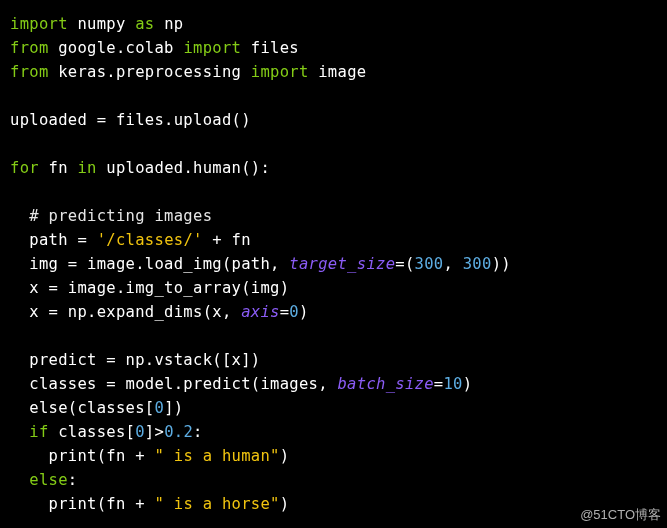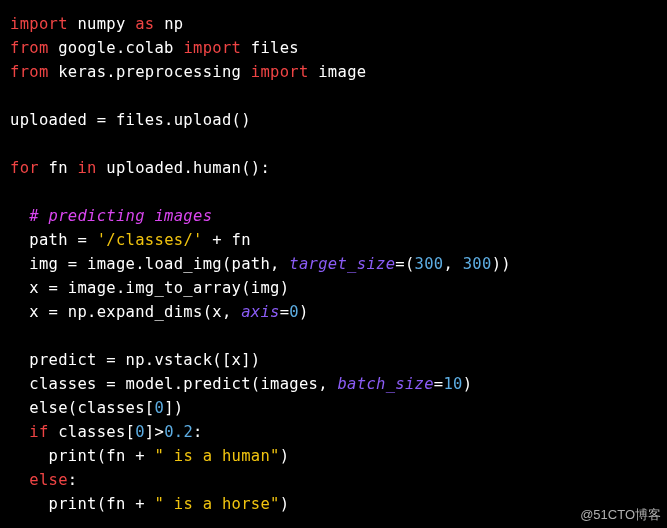--- a/index.html
+++ b/index.html
@@ -14,23 +14,23 @@
   .code-container {
     background: #000;
     padding: 12px 10px;
     font-family: "Menlo", "Consolas", monospace;
     font-size: 15.5px;
     line-height: 1.55;
     color: #fff;
     white-space: pre;
     letter-spacing: 0.3px;
   }
-  .tok-keyword { color: #ef4444; }
+  .tok-keyword { color: #84cc16; }
   .tok-default { color: #ffffff; }
-  .tok-comment { color: #d946ef; font-style: italic; }
+  .tok-comment { color: #e5e5e5; }
   .tok-string  { color: #f1c40f; }
   .tok-number  { color: #5dade2; }
   .tok-param   { color: #8b5cf6; font-style: italic; }
   .watermark {
     position: absolute;
     right: 6px;
     bottom: 4px;
     color: #b0b0b0;
     font-family: Arial, sans-serif;
     font-size: 13px;

